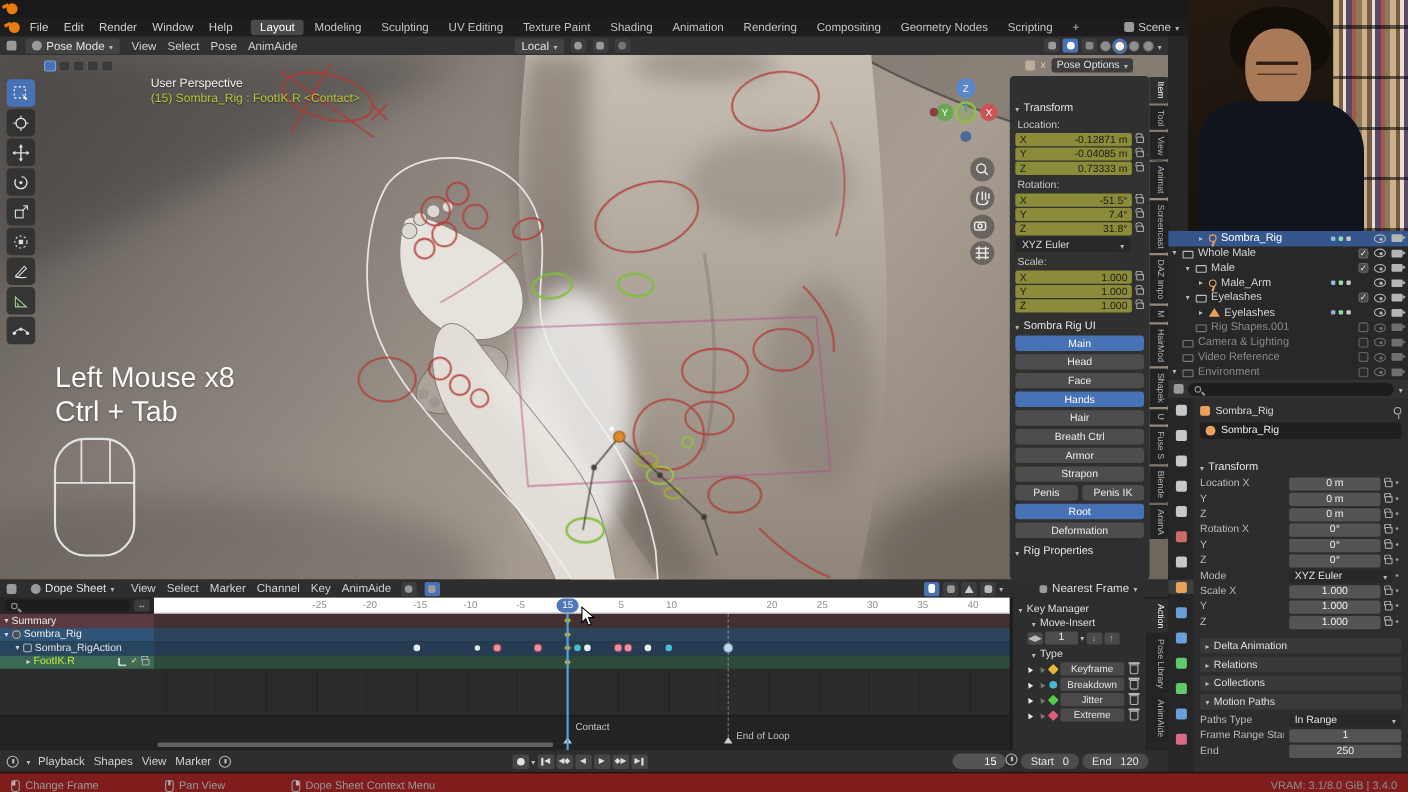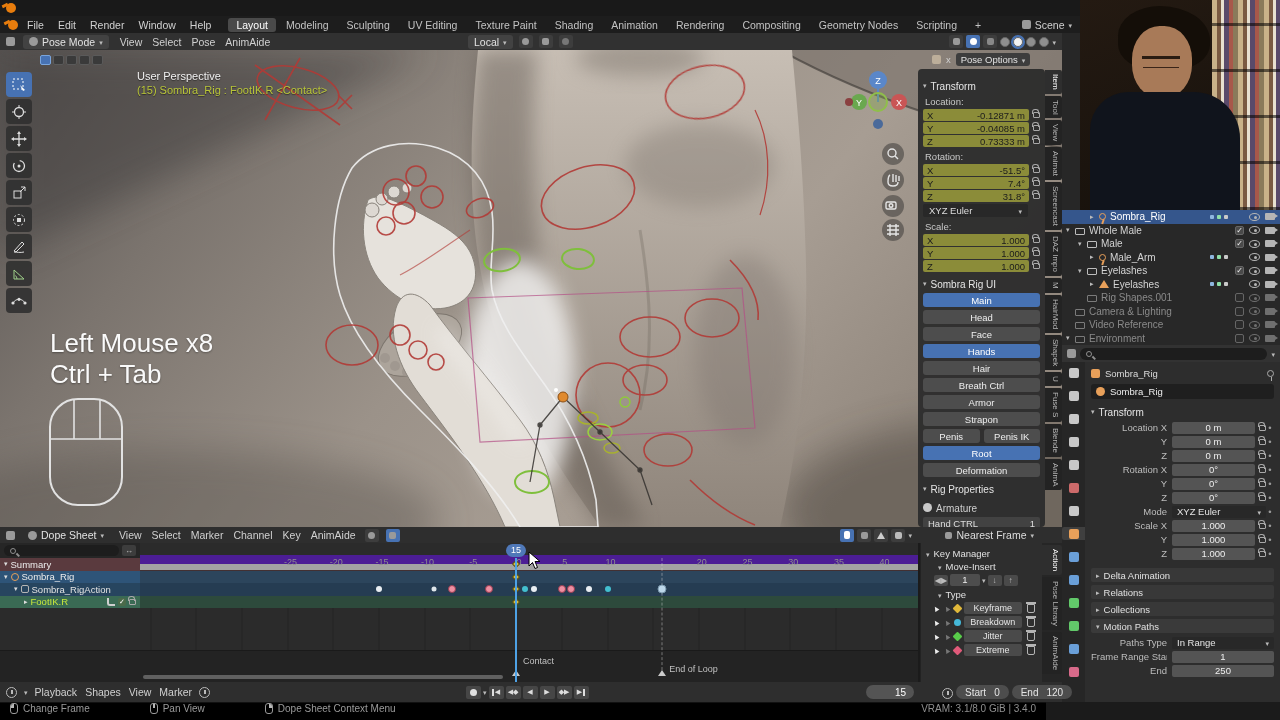--- a/index.html
+++ b/index.html
@@ -40,21 +40,21 @@
 #vp-label1{position:absolute;left:137px;top:20px;color:#f0f0f0;font-size:11px;text-shadow:0 1px 1px rgba(0,0,0,.5)}
 #vp-label2{position:absolute;left:137px;top:34px;color:#b8c438;font-size:11px;text-shadow:0 1px 1px rgba(0,0,0,.5)}
 #screencast{position:absolute;left:50px;top:278px;color:#fafafa;font-size:26px;line-height:31px;text-shadow:0 1px 2px rgba(0,0,0,.35)}
 #mouse-glyph{position:absolute;left:46px;top:345px}
 #gizmo{position:absolute;left:845px;top:12px}
 
 #npanel{position:absolute;left:918px;top:52px;width:127px;height:475px;z-index:6;font-size:9.5px}
 #np-head{display:flex;align-items:center;gap:5px;height:15px;color:#cfcfcf;padding-left:14px}
 #np-head .pill{background:#3d3d3d;padding:0 5px;height:13px;font-size:9.5px}
 #np-body{background:rgba(45,45,45,.96);border-radius:4px;margin-top:2px;padding:4px 5px;height:458px;overflow:hidden}
-.phead{color:#e5e5e5;font-size:10px;margin:8px 0 3px 0;display:flex;gap:4px;}
+.phead{color:#e5e5e5;font-size:10px;margin:20px 0 3px 0;display:flex;gap:4px;align-items:center}
 .plabel{color:#c9c9c9;margin:4px 0 2px 2px}
 .nrow{display:flex;align-items:center;margin-bottom:1px}
 .nfield{display:flex;flex:1;height:12px;background:#8b8c39;border-radius:2px;align-items:center;padding:0 4px;color:#1c1c1c}
 .nfield .ax{width:13px}
 .nfield .val{flex:1;text-align:right}
 .i-lock{width:7px;height:6px;border:1px solid #a8a8a8;border-radius:1px;position:relative;margin-left:4px}
 .i-lock::before{content:"";position:absolute;top:-4px;left:-2px;width:5px;height:4px;border:1px solid #a8a8a8;border-bottom:none;border-radius:3px 3px 0 0}
 .ndrop{height:13px;background:#282828;border-radius:2px;color:#ddd;display:flex;align-items:center;padding:0 6px;margin:2px 12px 2px 0}
 .ndrop .caret{margin-left:auto}
 .rigbtns{display:flex;flex-wrap:wrap;gap:3px 4px;margin-top:2px}
@@ -112,35 +112,35 @@
 #ptabs{position:absolute;left:0;top:17px;width:23px;height:340px;background:#262626;display:flex;flex-direction:column;align-items:center;padding-top:4px;gap:10px}
 .ptab{width:23px;height:13px;display:flex;align-items:center;justify-content:center}
 .ptab[data-active="1"]{background:#3f3f3f;border-radius:2px 0 0 2px}
 .picon{width:10px;height:10px;border-radius:2px}
 #pcontent{position:absolute;left:23px;top:17px;right:0;bottom:0;padding:4px 6px;overflow:hidden}
 .crumb{display:flex;align-items:center;gap:5px;height:14px;color:#dcdcdc}
 .pin{width:7px;height:7px;border:1px solid #aaa;border-radius:50%;margin-left:auto;position:relative}
 .pin::after{content:"";position:absolute;left:2.5px;top:6px;width:1px;height:4px;background:#aaa}
 .namefield{display:flex;align-items:center;gap:5px;height:15px;background:#1f1f1f;border-radius:3px;padding:0 5px;margin:4px 0 6px 0;color:#eee}
 .prow{display:flex;align-items:center;margin-bottom:1px;height:13px}
-.prow .lbl{width:76px;text-align:right;margin-right:5px;color:#bdbdbd;flex:none;white-space:nowrap;overflow:hidden}
+.prow .lbl{width:76px;text-align:left;margin-right:5px;color:#bdbdbd;flex:none;white-space:nowrap;overflow:hidden}
 .pfield{flex:1;height:12px;background:#545454;border-radius:2px;color:#efefef;display:flex;align-items:center;justify-content:center}
 .pdrop{flex:1;height:12px;background:#282828;border-radius:2px;color:#e5e5e5;display:flex;align-items:center;padding:0 5px}
 .pdrop .caret{margin-left:auto}
 .dot{color:#9a9a9a;width:8px;text-align:center;flex:none}
 .prow .i-lock{flex:none}
 .cpanel{height:14px;background:#383838;border-radius:2px;display:flex;align-items:center;gap:4px;padding:0 5px;margin:3px 0;color:#e0e0e0}
 .gap4{height:4px}
 
 #dopehead{position:absolute;left:0;top:527px;width:1062px;height:16px;background:#2e2e2e;display:flex;align-items:center;gap:7px;padding:2px 6px;z-index:4;font-size:10.5px}
 #dopehead .m{color:#d0d0d0;padding:0 2px}
 #dope-right{position:absolute;right:150px;display:flex;gap:3px;align-items:center}
 #snaplbl{position:absolute;right:28px;display:flex;align-items:center;gap:4px;color:#ddd}
 #dopestrip{position:absolute;left:0;top:543px;width:918px;height:139px;background:#2b2b2b;overflow:hidden}
-#ruler{position:absolute;left:140px;right:0;top:12px;height:15px;background:#4c1d95;border-bottom:6px solid #a3a3a3}
+#ruler{position:absolute;left:140px;right:0;top:0;height:15px;background:#ffffff;border-bottom:1px solid #a3a3a3}
 .tick{position:absolute;top:2px;transform:translateX(-50%);color:#8f8f8f;font-size:9px}
 .cfbadge{position:absolute;top:1px;transform:translateX(-50%);background:#4f78b8;color:#fff;font-size:9px;padding:0 5px;height:13px;line-height:13px;border-radius:7px;z-index:3}
 #searchrow{position:absolute;left:0;top:0;width:140px;height:15px;background:#262626;display:flex;align-items:center;padding:0 4px;gap:3px;z-index:3}
 .search.sm{height:11px}
 .wbtn{width:14px;height:11px;background:#3d3d3d;border-radius:2px;color:#bbb;font-size:8px;display:flex;align-items:center;justify-content:center}
 #chanarea{position:absolute;left:0;top:15px;width:918px}
 .ch-row{height:12.5px;display:flex;align-items:stretch;font-size:9.5px}
 .ch-name{width:140px;display:flex;align-items:center;gap:3px;padding-left:4px;flex:none;z-index:2}
 .ch-tint{flex:1}
 .ch-row[data-cls="summary"] .ch-name{background:#5a3a3e;color:#ececec}
@@ -198,24 +198,24 @@
 
 #timeline{position:absolute;left:0;top:682px;width:1062px;height:20px;background:#2e2e2e;display:flex;align-items:center;gap:7px;padding:0 6px;font-size:10.5px}
 #timeline .m{color:#d0d0d0}
 .clockico{width:11px;height:11px;border:1.5px solid #bbb;border-radius:50%;position:relative}
 .clockico::after{content:"";position:absolute;left:4px;top:2px;width:1.5px;height:4px;background:#bbb}
 #transport{position:absolute;left:466px;display:flex;gap:2px;align-items:center}
 .tp{min-width:15px;height:13px;background:#464646;border-radius:2px;display:flex;align-items:center;justify-content:center;gap:1px;color:#ddd;font-size:7px;padding:0 2px}
 .tp .bar{width:2px;height:7px;background:#ddd}
 .recdot{width:7px;height:7px;border-radius:50%;background:#e0e0e0}
 #framefield{position:absolute;left:866px;width:48px;height:14px;background:#545454;border-radius:7px;color:#fff;display:flex;align-items:center;justify-content:flex-end;padding:0 8px;font-size:10px}
-#rangegrp{position:absolute;left:942px;display:flex;gap:3px;align-items:flex-end}
+#rangegrp{position:absolute;left:914px;display:flex;gap:3px;align-items:flex-start}
 .rngpill{height:14px;background:#4d4d4d;border-radius:7px;display:flex;align-items:center;gap:8px;padding:0 9px;color:#e5e5e5;font-size:10px}
 
-#statusbar{position:absolute;left:0;top:702px;width:1046px;height:18px;background:#000000;border-top:1px solid #111;display:flex;align-items:flex-start;gap:40px;padding:0 10px;font-size:10px;color:#9a9a9a}
+#statusbar{position:absolute;left:0;top:702px;width:1280px;height:18px;background:#7f1d1d;border-top:1px solid #111;display:flex;align-items:flex-end;gap:40px;padding:0 10px;font-size:10px;color:#9a9a9a}
 .hint{display:flex;align-items:center;gap:5px}
 .micon{width:8px;height:11px;border:1px solid #9a9a9a;border-radius:3px;position:relative}
 .micon::before{content:"";position:absolute;background:#b8b8b8}
 [data-name="mouse-left-icon"].micon::before{left:0;top:0;width:3px;height:4px;border-radius:2px 0 0 0}
 [data-name="mouse-middle-icon"].micon::before{left:2.5px;top:0;width:2px;height:4px}
 [data-name="mouse-right-icon"].micon::before{right:0;top:0;width:3px;height:4px;border-radius:0 2px 0 0}
 #vram{margin-left:auto;color:#8f8f8f}
 </style>
 </head>
 <body>

